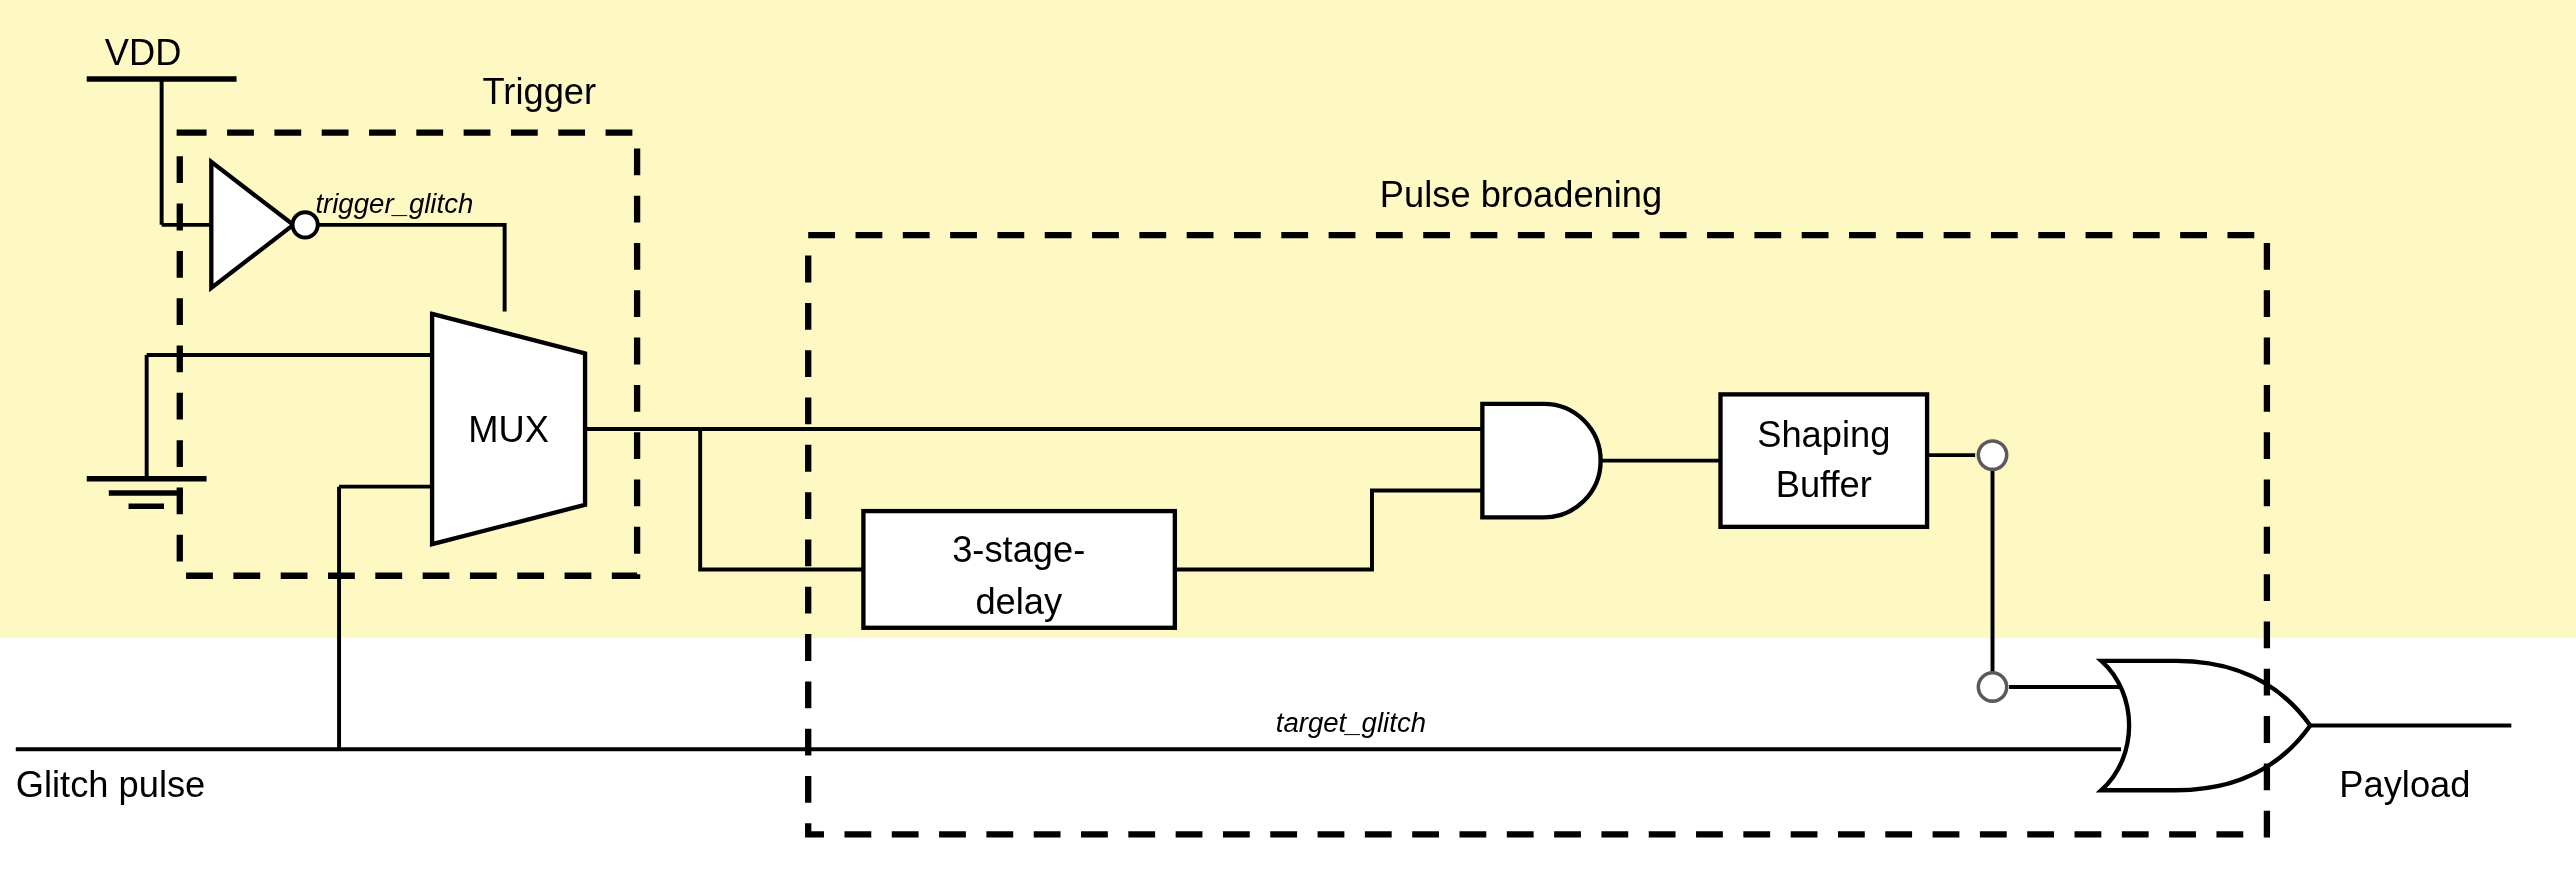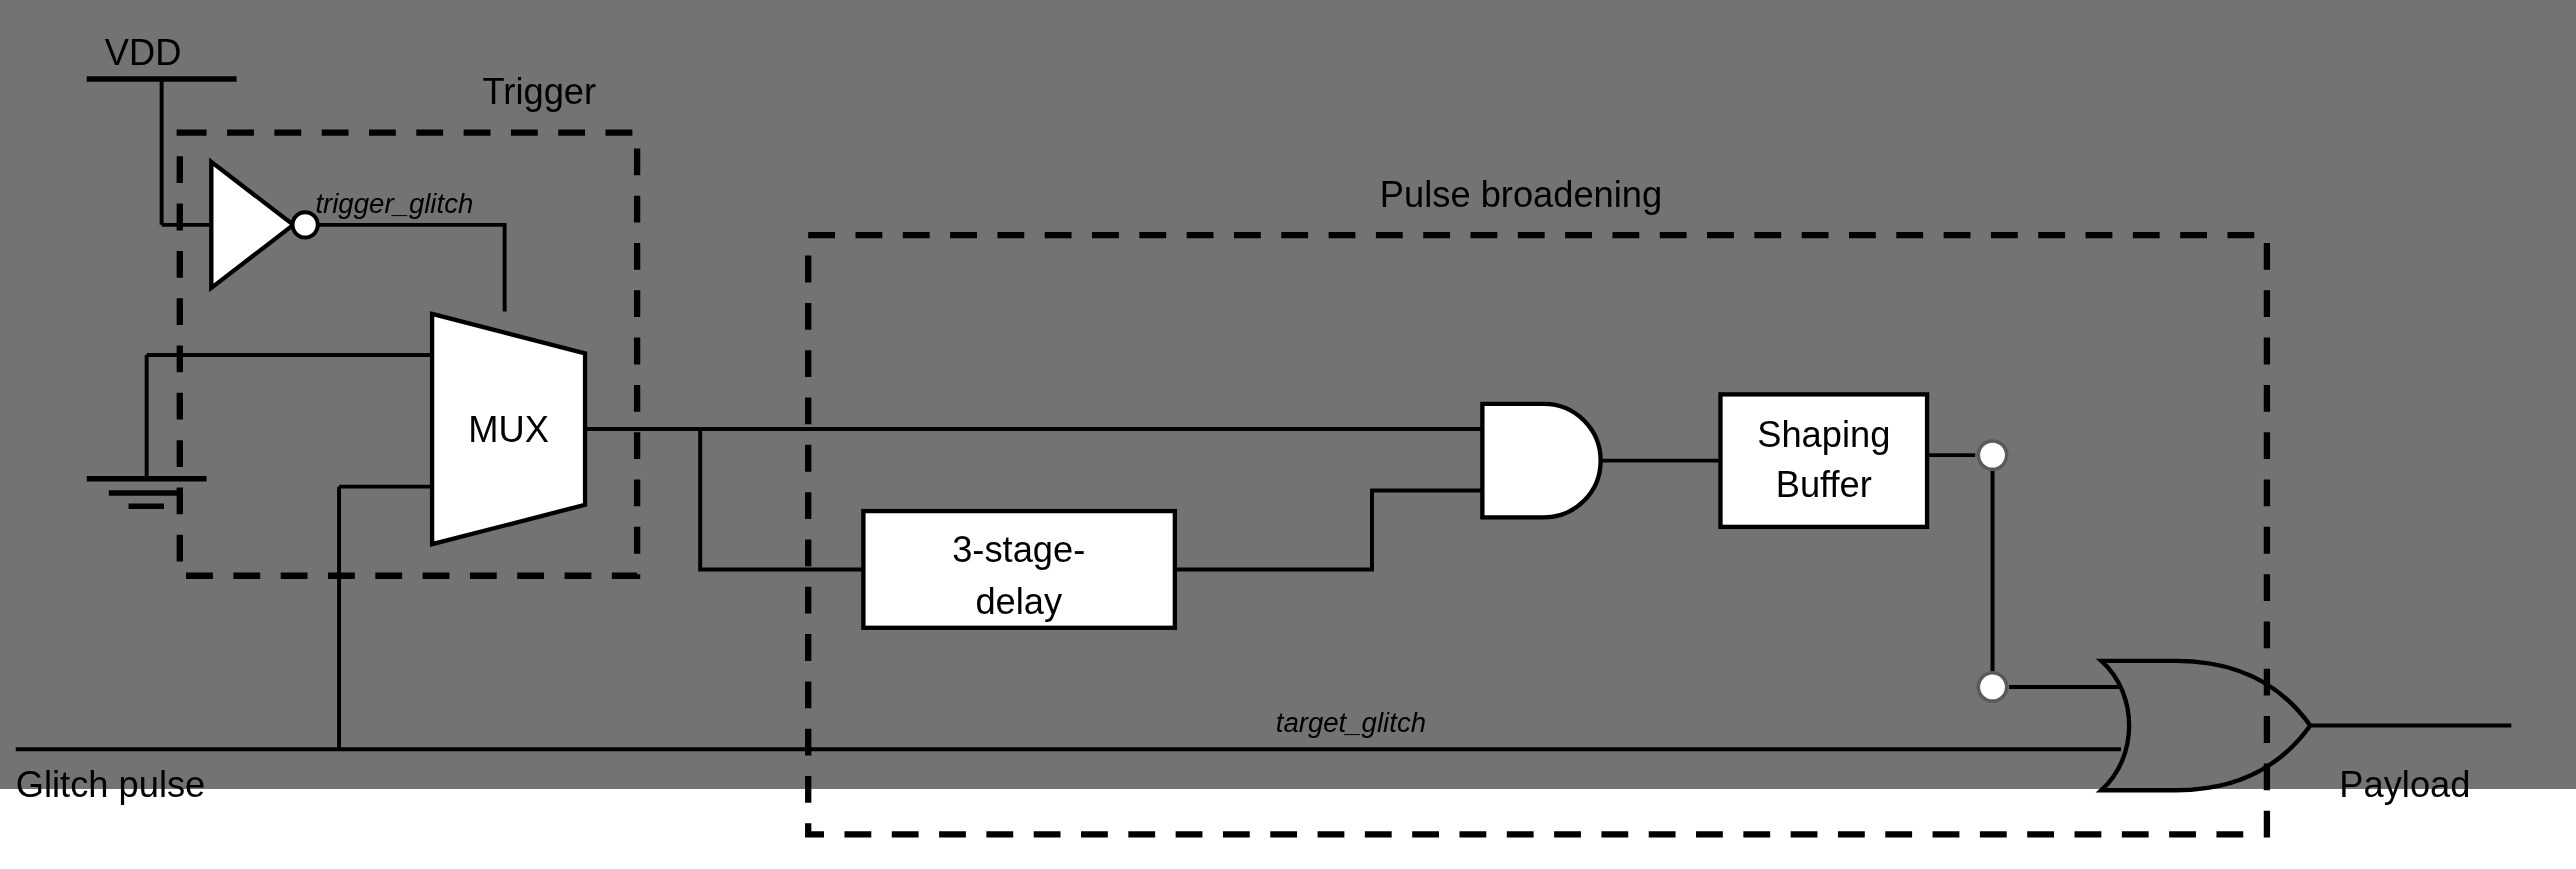--- a/index.html
+++ b/index.html
@@ -9,22 +9,22 @@
   }
   body {
     width: 2576px;
     height: 870px;
     font-family: "Liberation Sans", sans-serif;
     overflow: hidden;
   }
   #diagram-root {
     position: relative;
     width: 2576px;
-    height: 789px;
-    background: #737373;
+    height: 638px;
+    background: #fef9c3;
   }
   svg#circuit {
     position: absolute;
     top: 0;
     left: 0;
     width: 2576px;
     height: 870px;
     display: block;
   }
   .wire {

